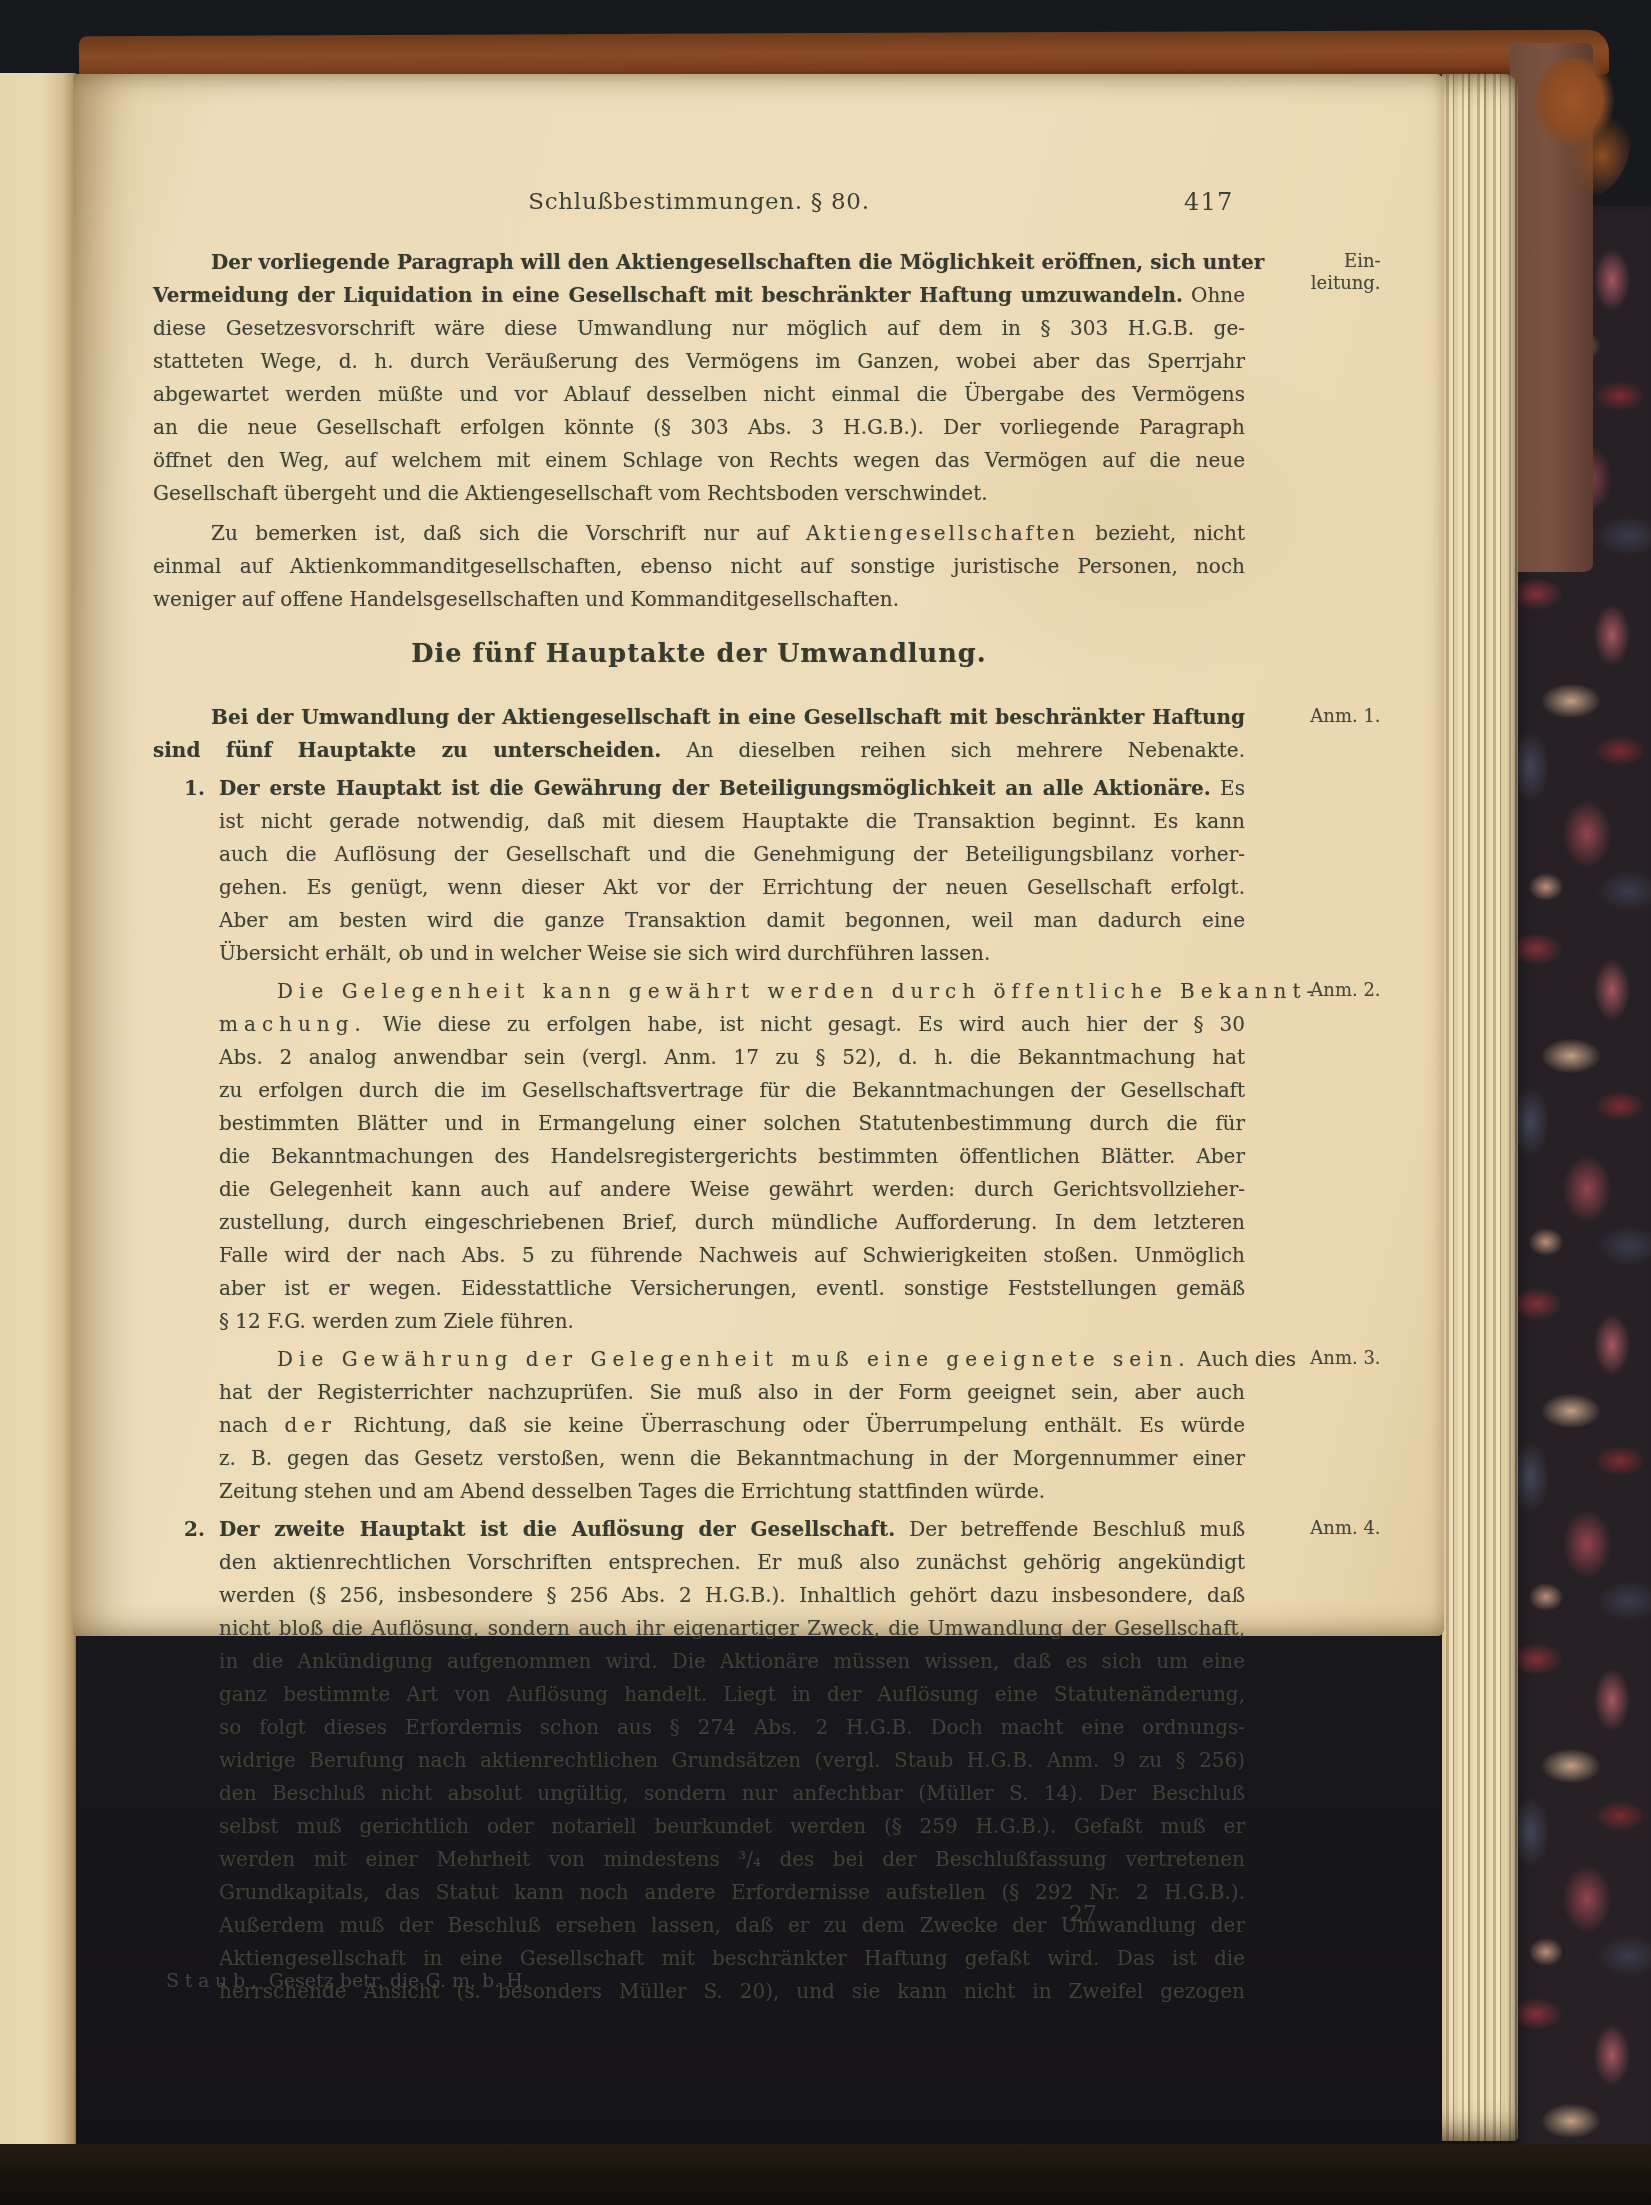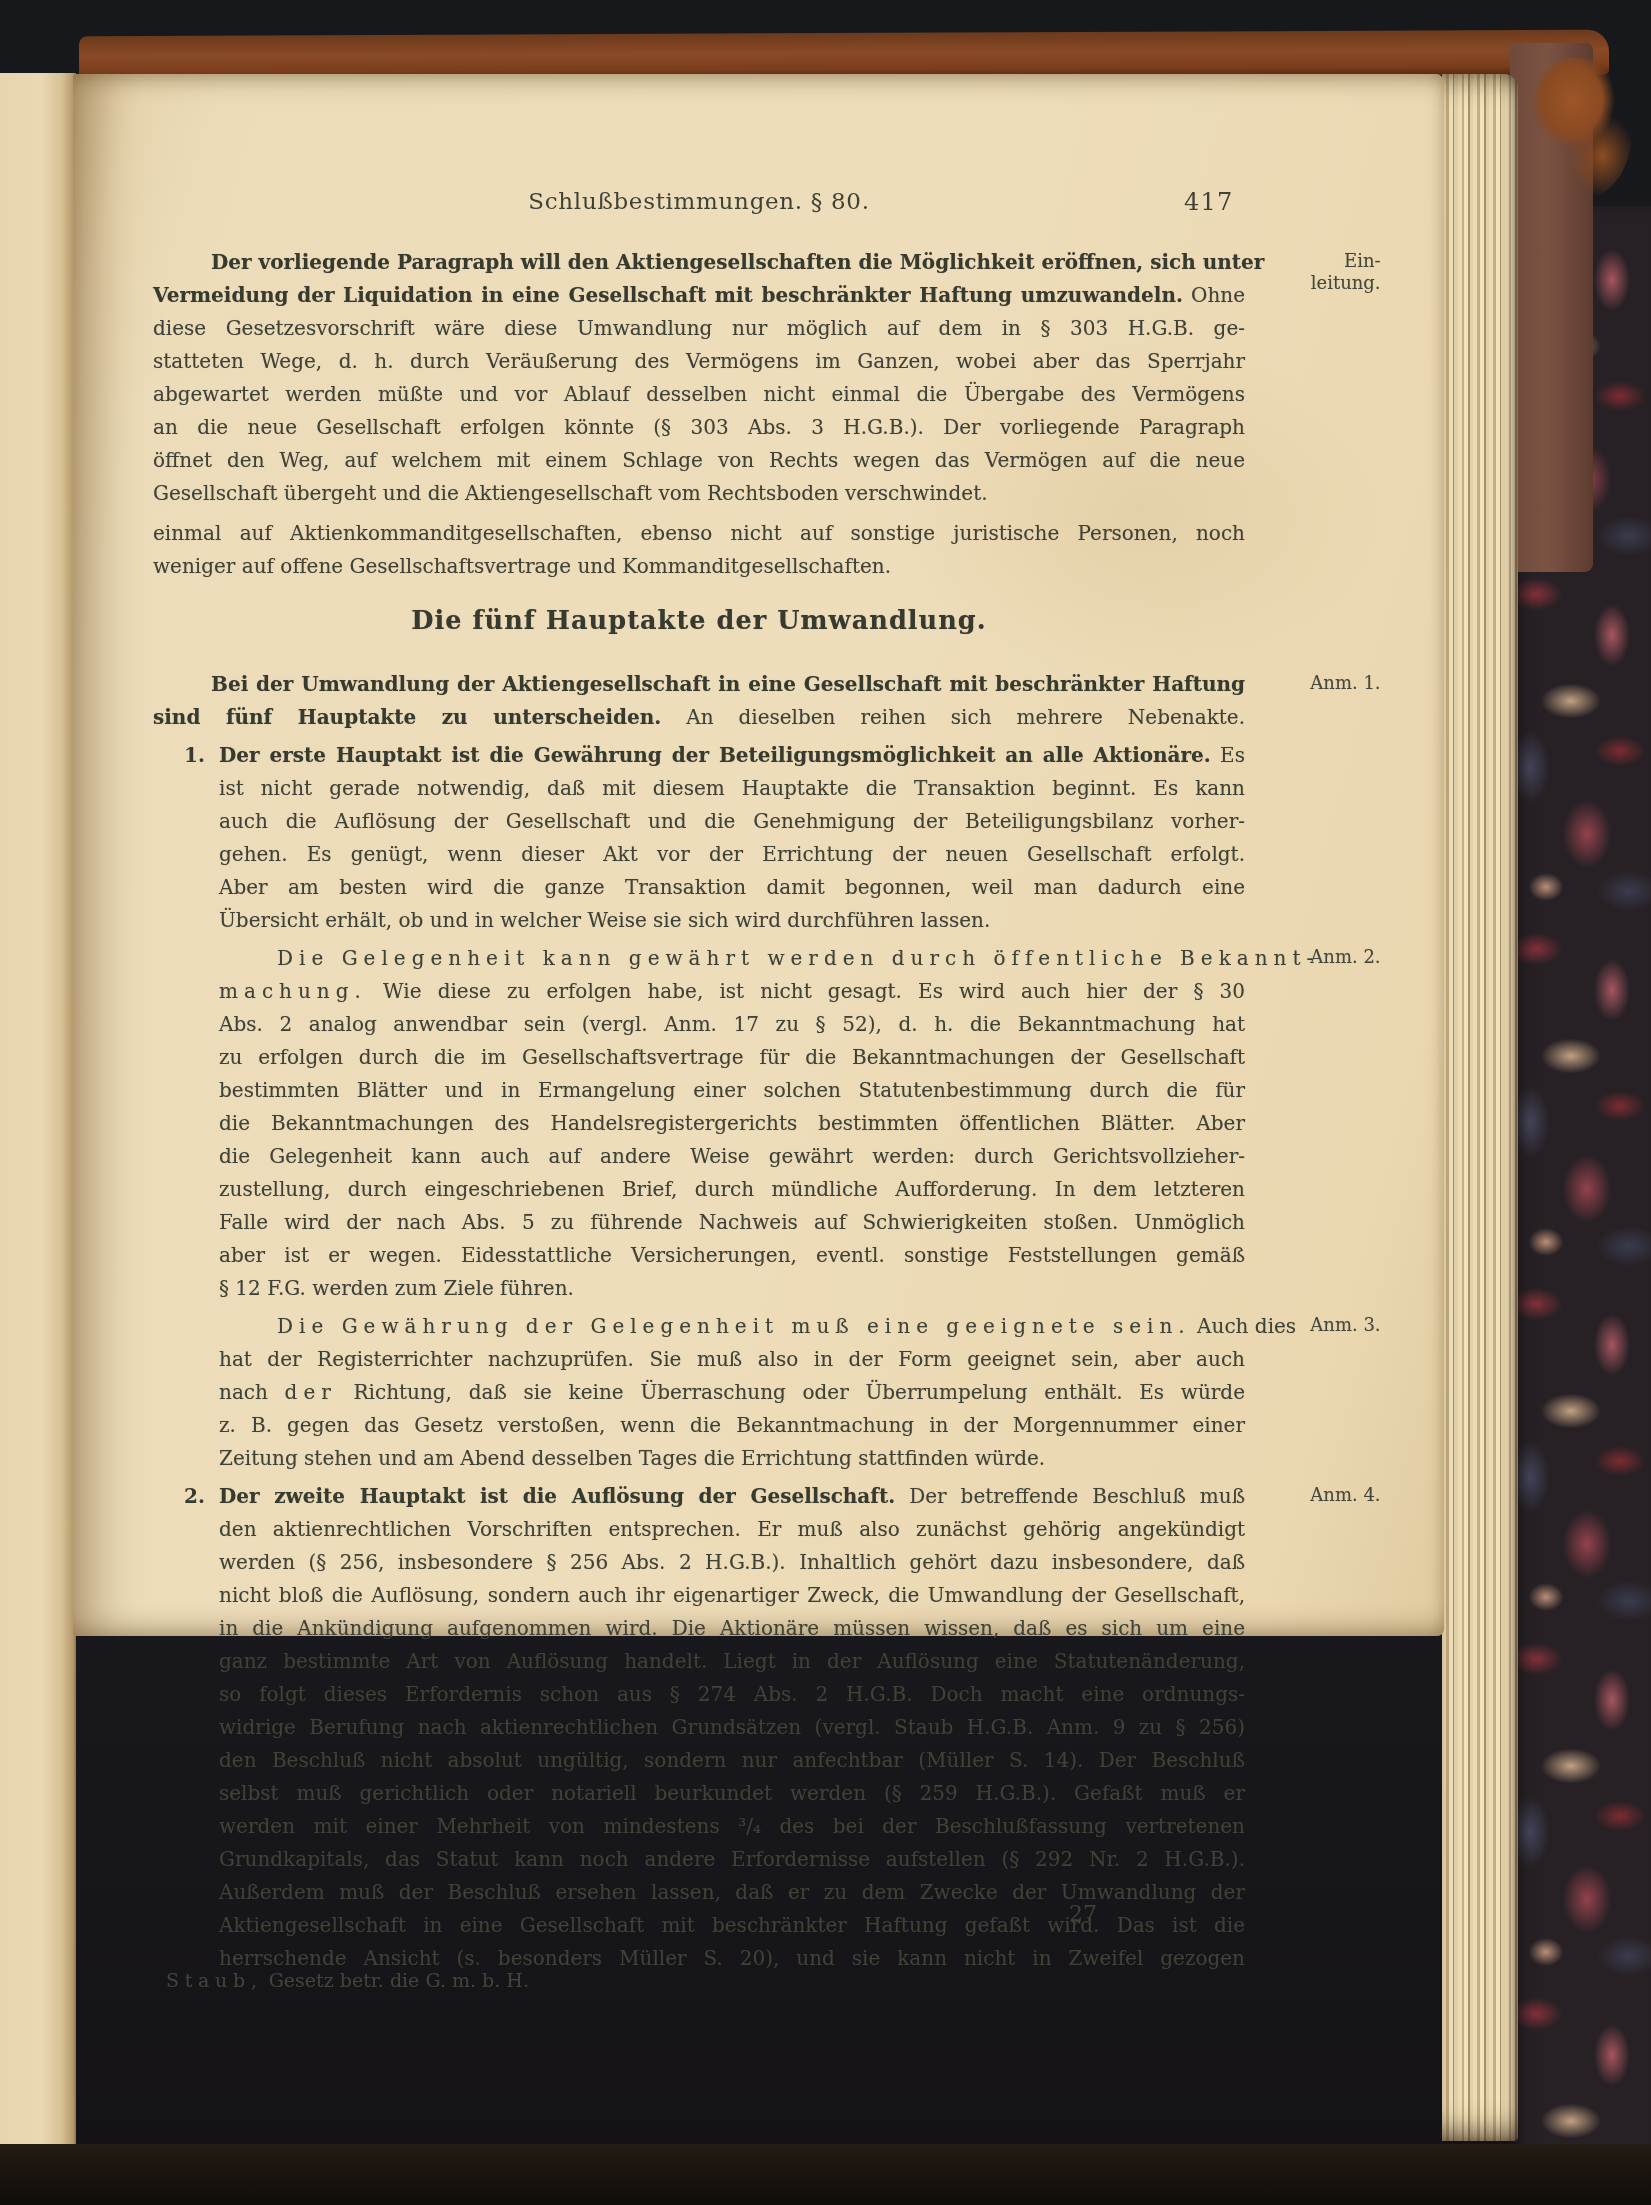--- a/index.html
+++ b/index.html
@@ -98,22 +98,23 @@
           <div class="line"><span class="s-n">diese Gesetzesvorschrift wäre diese Umwandlung nur möglich auf dem in § 303 H.G.B. ge-</span></div>
           <div class="line"><span class="s-n">statteten Wege, d. h. durch Veräußerung des Vermögens im Ganzen, wobei aber das Sperrjahr</span></div>
           <div class="line"><span class="s-n">abgewartet werden müßte und vor Ablauf desselben nicht einmal die Übergabe des Vermögens</span></div>
           <div class="line"><span class="s-n">an die neue Gesellschaft erfolgen könnte (§ 303 Abs. 3 H.G.B.). Der vorliegende Paragraph</span></div>
           <div class="line"><span class="s-n">öffnet den Weg, auf welchem mit einem Schlage von Rechts wegen das Vermögen auf die neue</span></div>
           <div class="line last"><span class="s-n">Gesellschaft übergeht und die Aktiengesellschaft vom Rechtsboden verschwindet.</span></div>
           <div class="margin-note">Ein-
 leitung.</div>
         </div>
         <div class="block p p2">
+          <div class="line indent"><span class="s-n">Zu bemerken ist, daß sich die Vorschrift nur auf </span><span class="s-sp2">Aktiengesellschaften</span><span class="s-n"> bezieht, nicht</span></div>
           <div class="line"><span class="s-n">einmal auf Aktienkommanditgesellschaften, ebenso nicht auf sonstige juristische Personen, noch</span></div>
-          <div class="line last"><span class="s-n">weniger auf offene Gesellschaftsvertrage und Kommanditgesellschaften.</span></div>
+          <div class="line last"><span class="s-n">weniger auf offene Handelsgesellschaften und Kommanditgesellschaften.</span></div>
         </div>
         <div class="block heading">Die fünf Hauptakte der Umwandlung.</div>
         <div class="block anm">
           <div class="line indent"><span class="s-b">Bei der Umwandlung der Aktiengesellschaft in eine Gesellschaft mit beschränkter Haftung</span></div>
           <div class="line"><span class="s-b">sind fünf Hauptakte zu unterscheiden.</span><span class="s-n"> An dieselben reihen sich mehrere Nebenakte.</span></div>
           <div class="margin-note">Anm. 1.</div>
         </div>
         <div class="block list">
           <span class="item-no">1.</span>
           <div class="line"><span class="s-b">Der erste Hauptakt ist die Gewährung der Beteiligungsmöglichkeit an alle Aktionäre.</span><span class="s-n"> Es</span></div>

